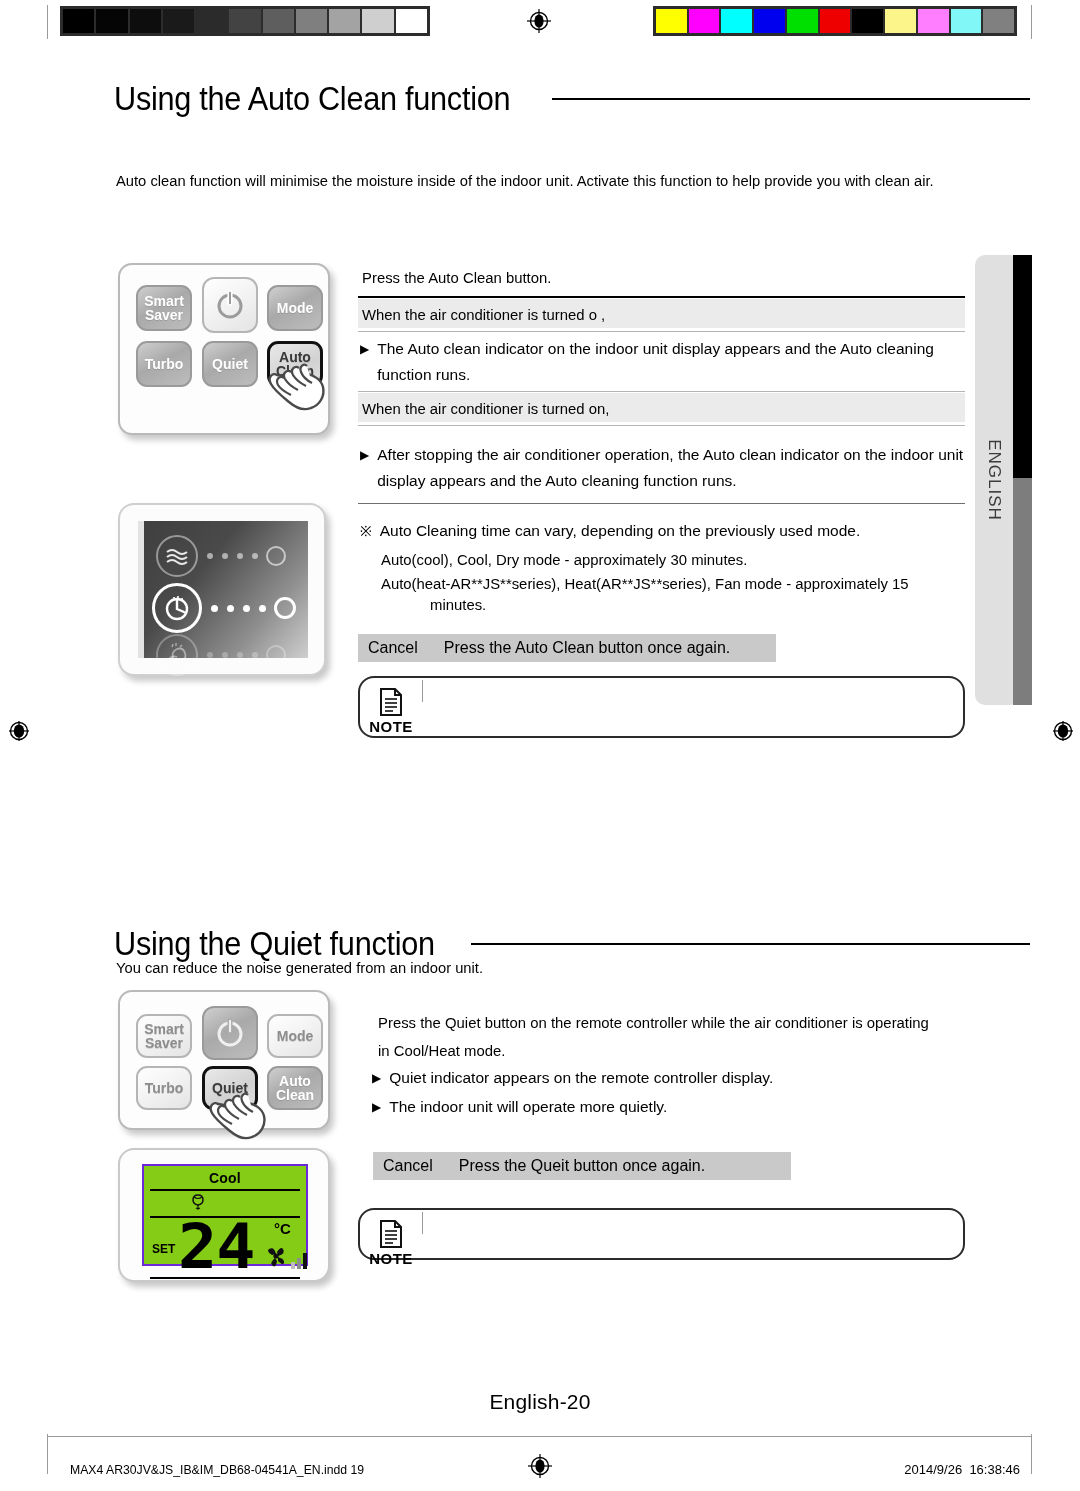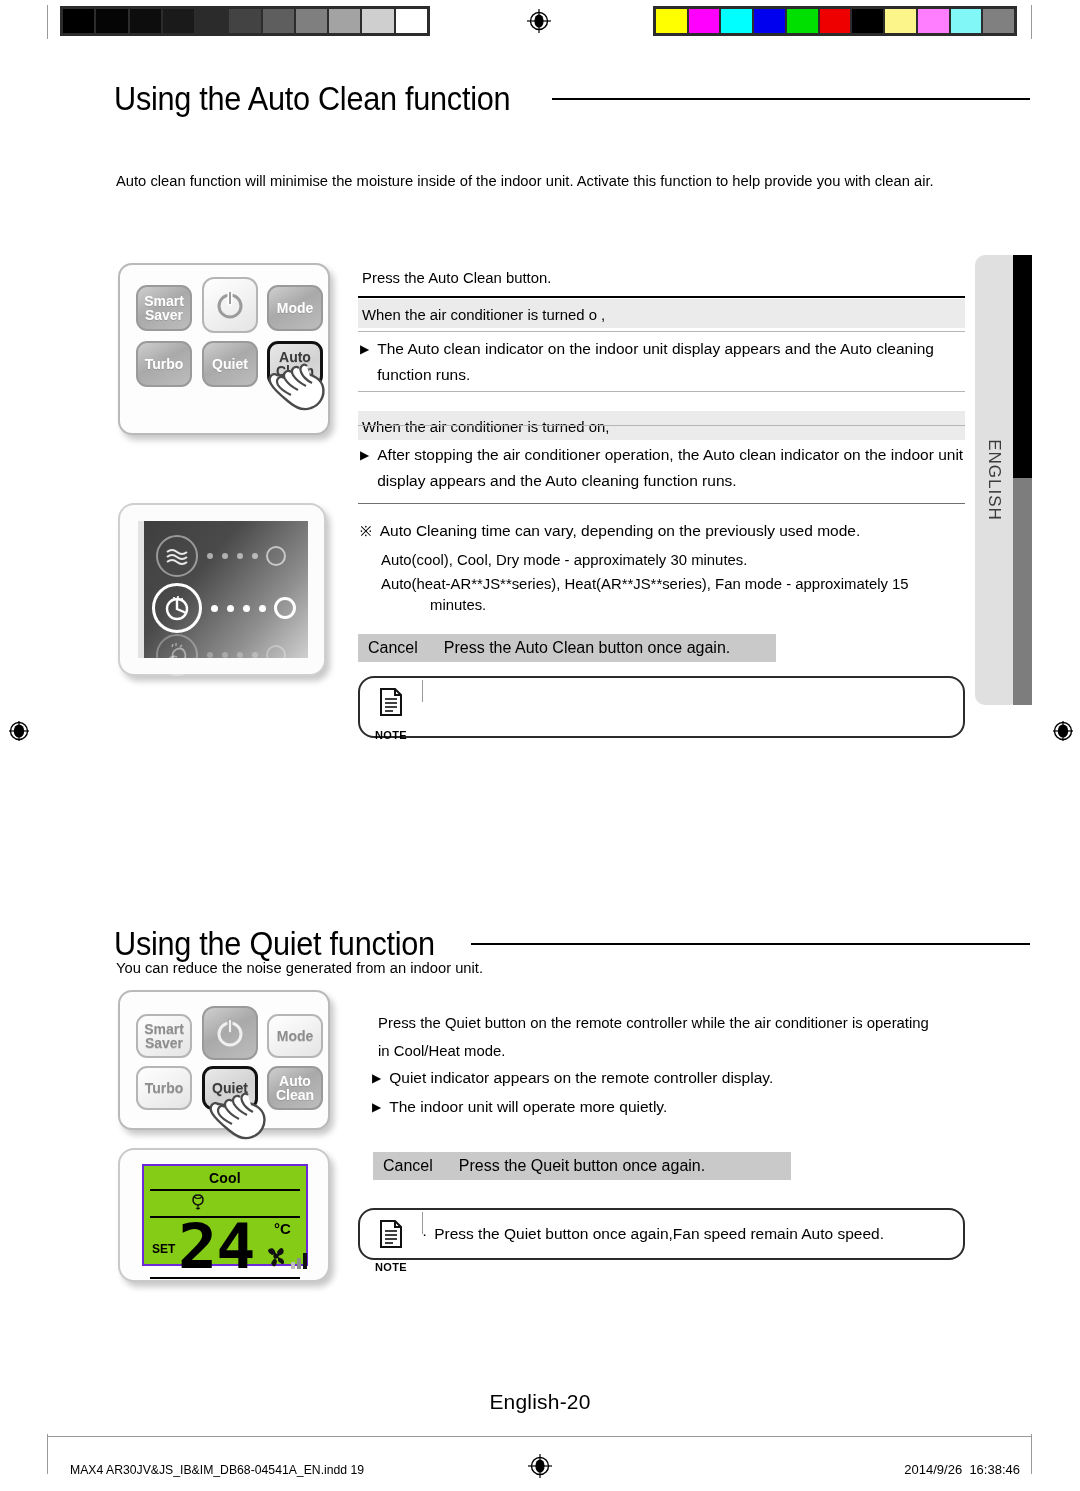--- a/index.html
+++ b/index.html
@@ -150,21 +150,21 @@
   }
   .cancel-bar .cl { padding-left:10px; padding-right:26px; }
 
   
   .note-box {
     position:absolute; border:2px solid #2b2b2b; border-radius:16px;
     background:#fff; display:flex; align-items:flex-start;
   }
   .note-ico { flex:0 0 auto; width:62px; text-align:center; padding-top:9px; }
   .note-ico svg { display:block; margin:0 auto; }
-  .note-lbl { font-size:11px; font-weight:700; letter-spacing:0.4px; margin-top:12px; }
+  .note-lbl { font-size:15px; font-weight:700; letter-spacing:0.4px; margin-top:1px; }
   .note-sep { position:absolute; width:1px; background:#9a9a9a; }
   .note-body { font-size:15.5px; line-height:27px; padding-top:10px; }
   .note-body .dot { margin-right:7px; }
 
   
   .side-tab {
     position:absolute; background:#e0e0e0;
     border-top-left-radius:10px; border-bottom-left-radius:10px;
     border-top-right-radius:2px; border-bottom-right-radius:2px;
   }
@@ -357,21 +357,21 @@
     <div class="txt compressed" style="position:absolute; left:4px; top:3px;">When the air conditioner is turned o ,</div>
   </div>
   <div class="rule-thin" style="left:358px; top:331px; width:607px;"></div>
 
   <div class="bullet-row" style="left:360px; top:336px; width:625px;">
     <div class="tri">▶</div>
     <div class="bt">The Auto clean indicator on the indoor unit display appears and the Auto cleaning function runs.</div>
   </div>
 
   <div class="rule-thin" style="left:358px; top:391px; width:607px;"></div>
-  <div class="shaded" style="position:absolute; left:358px; top:411px; width:607px; height:29px;">
+  <div class="shaded" style="position:absolute; left:358px; top:393px; width:607px; height:29px;">
     <div class="txt compressed" style="position:absolute; left:4px; top:3px;">When the air conditioner is turned on,</div>
   </div>
   <div class="rule-thin" style="left:358px; top:425px; width:607px;"></div>
 
   <div class="bullet-row" style="left:360px; top:442px; width:632px;">
     <div class="tri">▶</div>
     <div class="bt">After stopping the air conditioner operation, the Auto clean indicator on the indoor unit display appears and the Auto cleaning function runs.</div>
   </div>
 
   <div class="rule-thick" style="left:358px; top:503px; width:607px; height:1px; background:#6f6f6f;"></div>
@@ -501,23 +501,20 @@
         <path d="M3 2 h14 l6 6 v20 h-20 Z" fill="#fff" stroke="#111" stroke-width="2"></path>
         <path d="M17 2 v6 h6" fill="none" stroke="#111" stroke-width="2"></path>
         <line x1="7" y1="12" x2="19" y2="12" stroke="#111" stroke-width="1.6"></line>
         <line x1="7" y1="16" x2="19" y2="16" stroke="#111" stroke-width="1.6"></line>
         <line x1="7" y1="20" x2="19" y2="20" stroke="#111" stroke-width="1.6"></line>
         <line x1="7" y1="24" x2="15" y2="24" stroke="#111" stroke-width="1.6"></line>
       </svg>
       <div class="note-lbl">NOTE</div>
     </div>
     <div class="note-sep" style="left:62px; top:2px; height:22px;"></div>
-    <div class="note-body">
-      <span class="dot">·</span><span>Press the Quiet button once again,Fan speed remain Auto speed.</span>
-    </div>
   </div>
 
   <div class="pagenum" style="top:1390px;">English-20</div>
 
   <div class="footer-rule"></div>
   <div class="footer-left" style="left:70px; top:1462px;">MAX4 AR30JV&amp;JS_IB&amp;IM_DB68-04541A_EN.indd   19</div>
   <div class="regmark" style="left:527px; top:1453px;">
     <svg viewBox="0 0 26 26">
         <circle cx="13" cy="13" r="8.5" fill="none" stroke="#000" stroke-width="1.4"></circle>
         <ellipse cx="13" cy="13" rx="4.6" ry="6.6" fill="#000"></ellipse>

